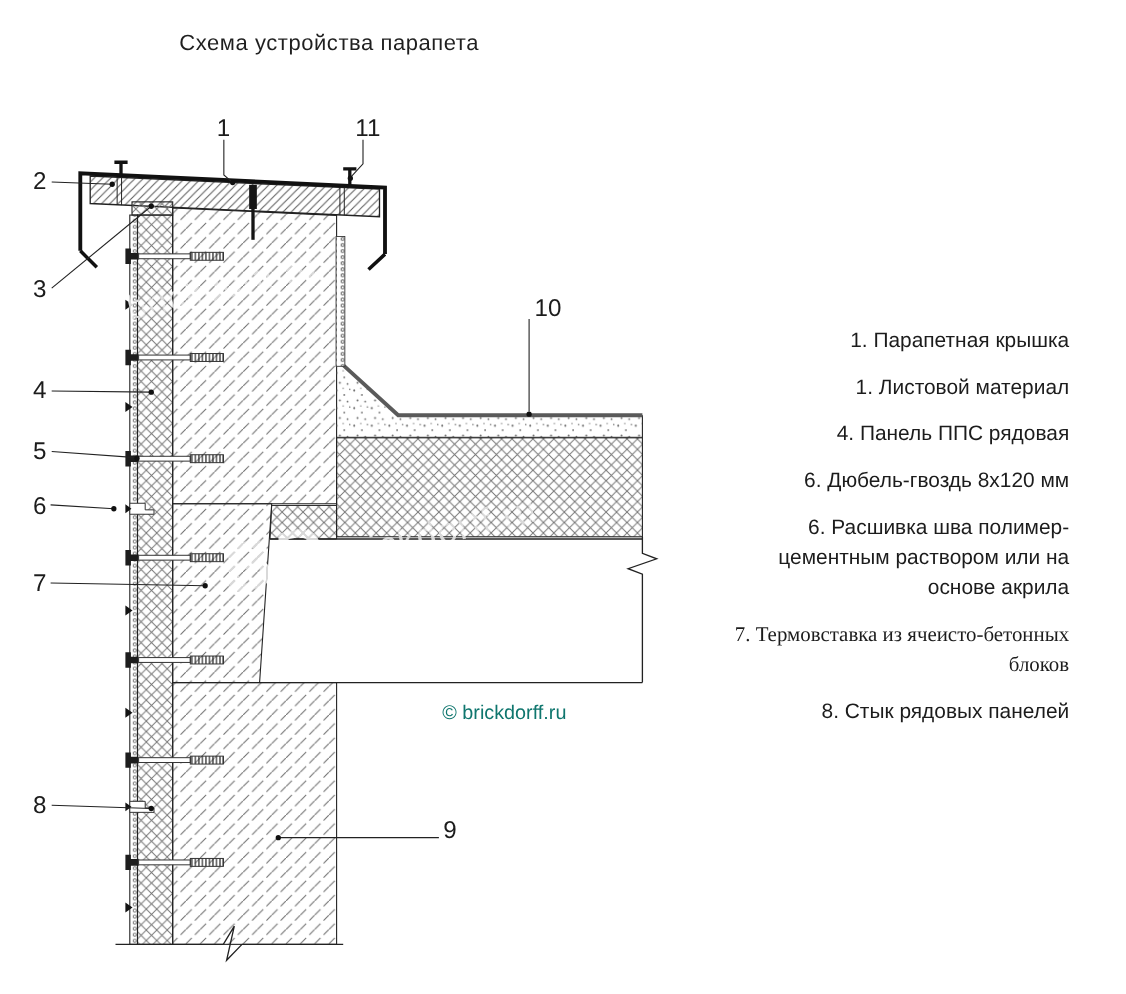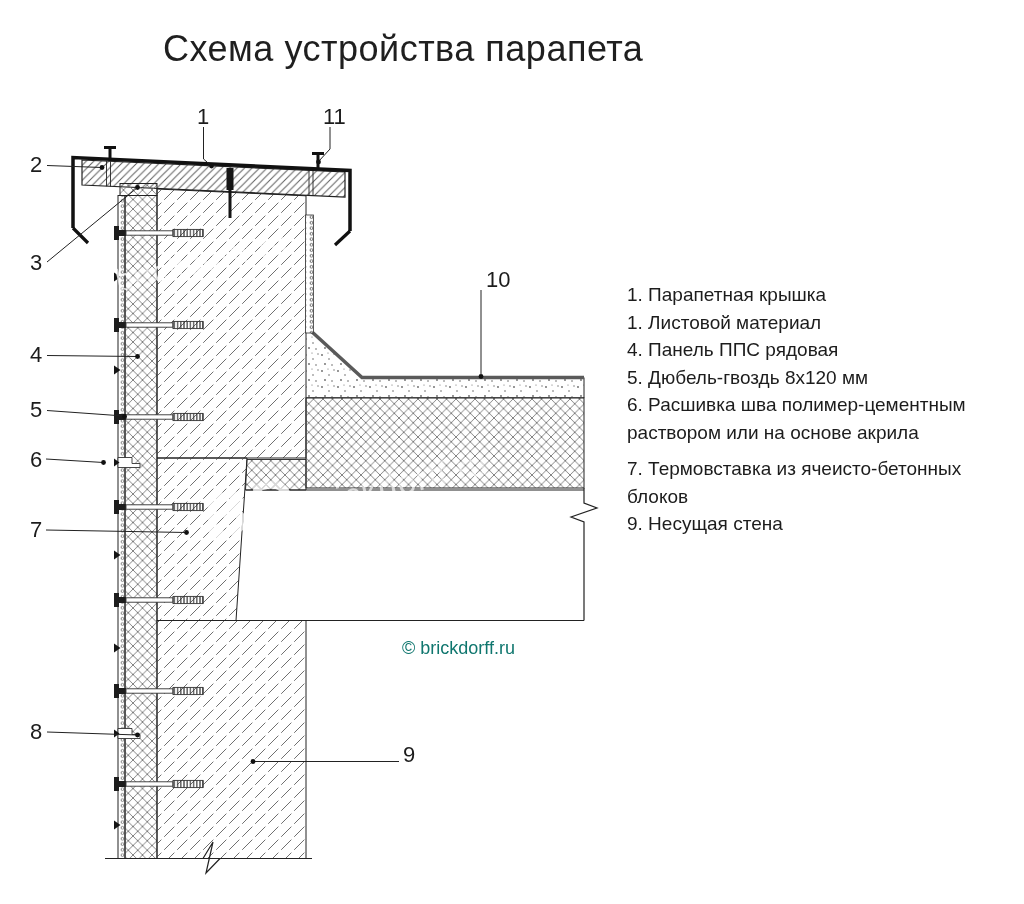--- a/index.html
+++ b/index.html
@@ -1,24 +1,24 @@
 <!DOCTYPE html>
 <html><head>
 <meta charset="utf-8">
 <style>
   html,body{margin:0;padding:0;background:#ffffff;}
   #stage{position:relative;width:1024px;height:904px;background:#fff;overflow:hidden;
          font-family:"Liberation Sans","DejaVu Sans",sans-serif;}
   #drawing{position:absolute;left:0;top:0;z-index:1;}
-  .title{position:absolute;left:163px;top:28px;width:420px;font-size:36px;letter-spacing:.5px;
+  .title{position:absolute;left:163px;top:28px;width:420px;font-size:20px;letter-spacing:.5px;
          color:#1f1f1f;z-index:3;white-space:nowrap;}
   .legend{position:absolute;left:627px;top:281px;width:360px;font-size:19px;line-height:27.5px;
           color:#1c1c1c;z-index:3;}
-  .legend-item{margin:0;}
-  .legend-item.gap{margin-top:9px;}
+  .legend-item{margin:15px;text-align:right;}
+  .legend-item.gap{margin-top:9px;font-family:Liberation Serif, serif;}
   .wm{position:absolute;z-index:2;display:flex;align-items:baseline;gap:9px;color:#d9d9d9;
       mix-blend-mode:lighten;transform-origin:left bottom;white-space:nowrap;letter-spacing:1px;}
   .wm .bd{font-weight:bold;font-style:italic;}
   #wm1{left:36px;top:268px;height:50px;transform:rotate(-13deg);}
   #wm1 .bd{font-size:52px;line-height:50px;}
   #wm1 .site{font-size:31px;}
   #wm2{left:210px;top:488px;height:62px;transform:rotate(-13.5deg);}
   #wm2 .bd{font-size:64px;line-height:62px;}
   #wm2 .site{font-size:33px;}
   .copyright{position:absolute;left:402px;top:638px;font-size:18px;color:#0f766e;z-index:2;}
@@ -191,19 +191,19 @@
   <div class="wm" id="wm2">
     <span class="bd">BD</span>
     <span class="site">brickdorff.ru</span>
   </div>
   <div class="copyright">© brickdorff.ru</div>
 
   <div class="legend">
     <div class="legend-item">1. Парапетная крышка</div>
     <div class="legend-item">1. Листовой материал</div>
     <div class="legend-item">4. Панель ППС рядовая</div>
-    <div class="legend-item">5. Дюбель-гвоздь 8х120 мм</div>
+    <div class="legend-item">6. Дюбель-гвоздь 8х120 мм</div>
     <div class="legend-item">6. Расшивка шва полимер-цементным раствором или на основе акрила</div>
     <div class="legend-item gap">7. Термовставка из ячеисто-бетонных блоков</div>
-    <div class="legend-item">9. Несущая стена</div>
+    <div class="legend-item">8. Стык рядовых панелей</div>
   </div>
 
 </div>
 
 </body></html>

